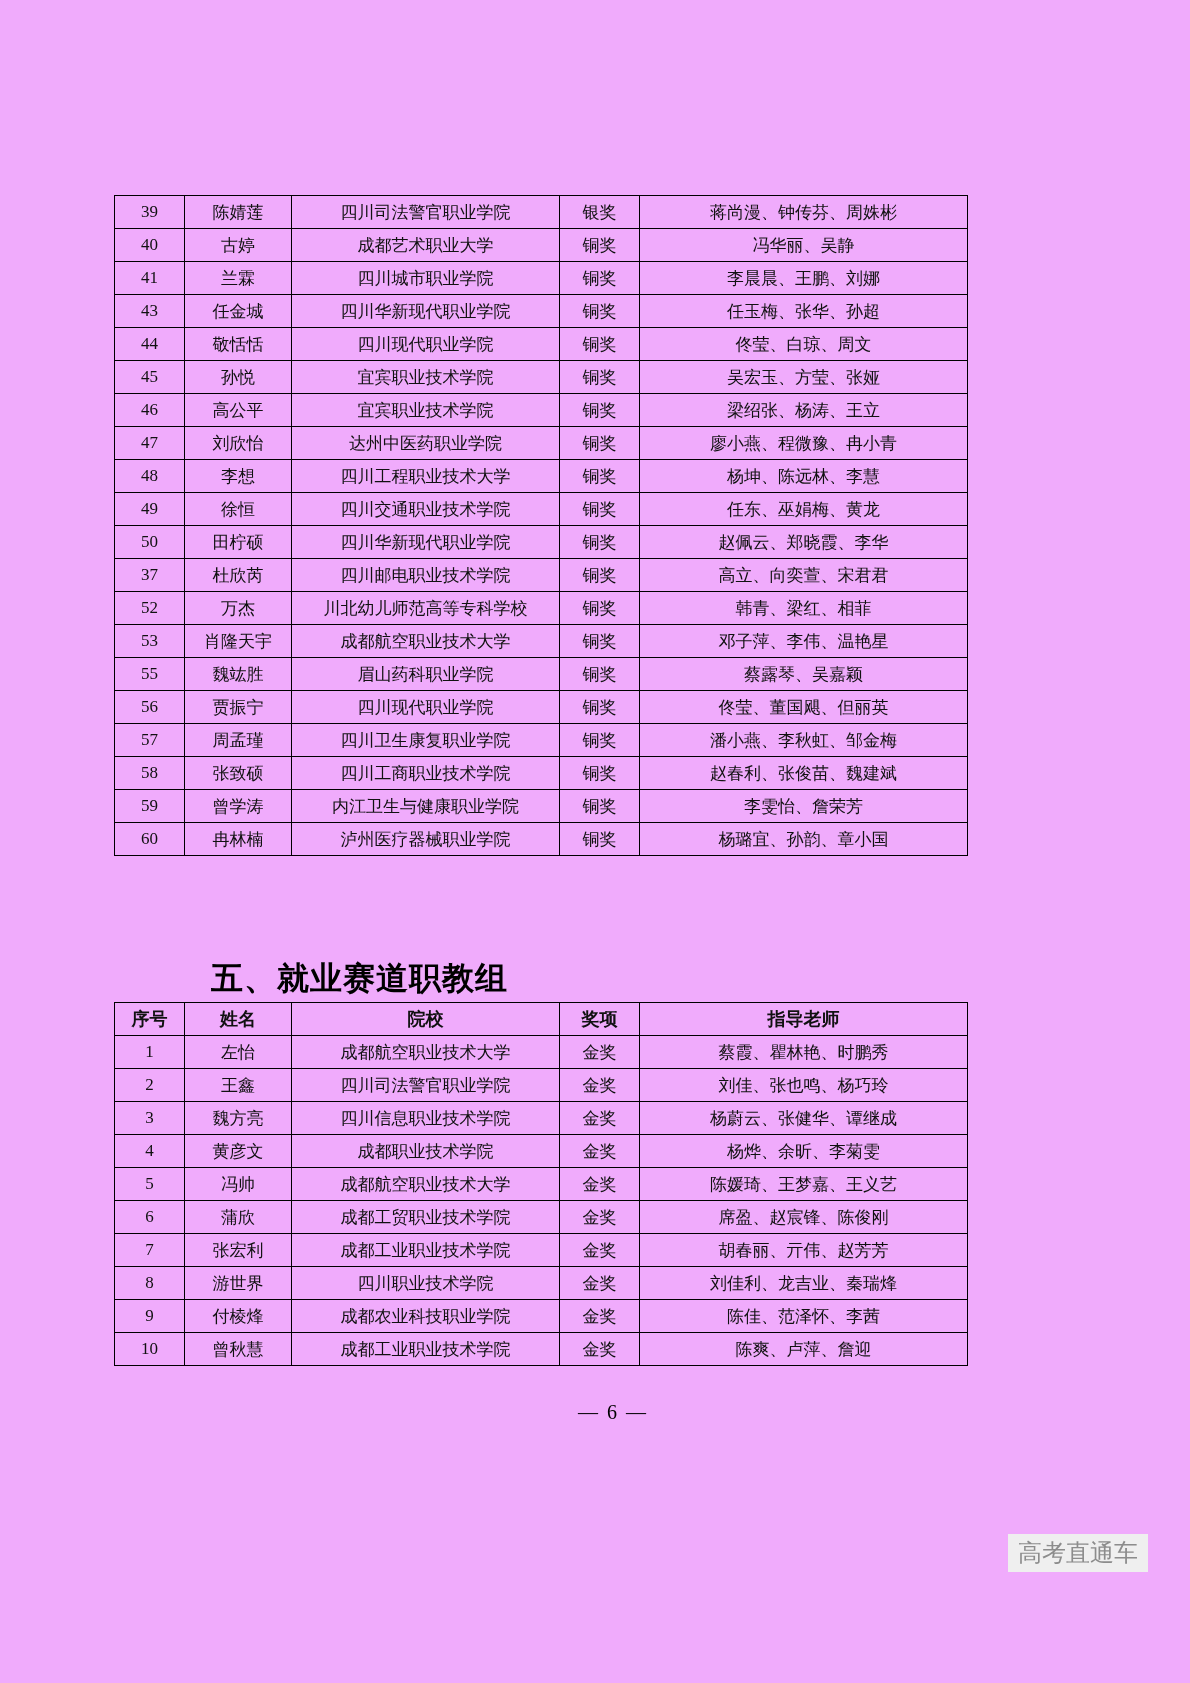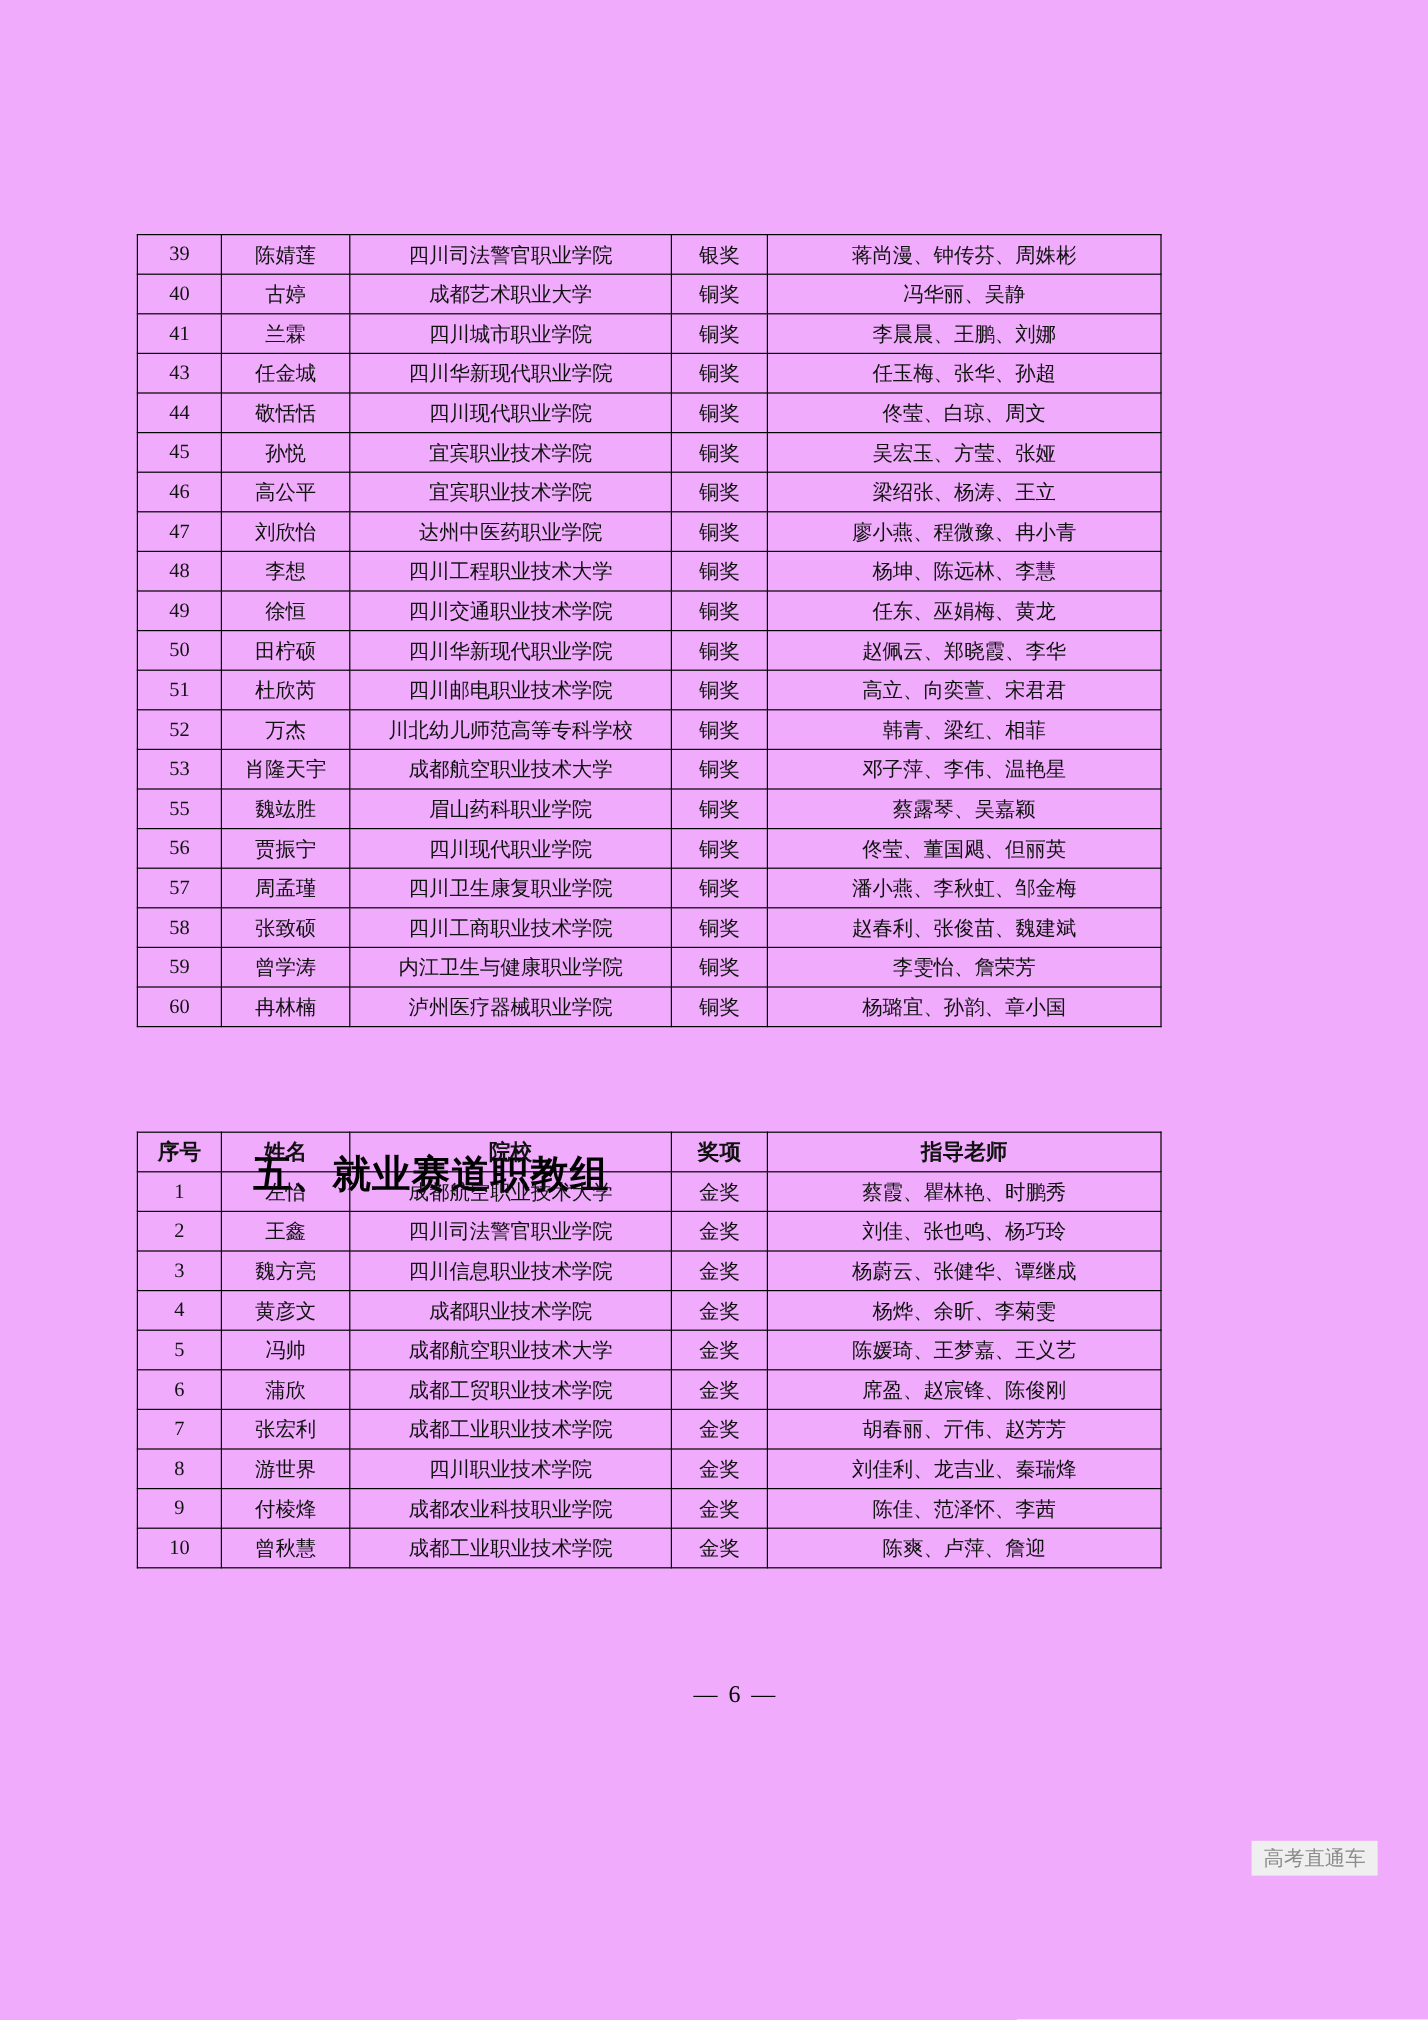--- a/index.html
+++ b/index.html
@@ -19,21 +19,21 @@
   }
   table.award-table {
     position: absolute;
     left: 114px;
     border-collapse: collapse;
     table-layout: fixed;
     width: 853px;
     font-size: 17px;
   }
   table.table1 { top: 195px; }
-  table.table2 { top: 943px; }
+  table.table2 { top: 1002px; }
   table.award-table th,
   table.award-table td {
     border: 1px solid #000000;
     height: 32px;
     padding: 0 4px;
     text-align: center;
     vertical-align: middle;
     overflow: hidden;
     white-space: nowrap;
   }
@@ -59,21 +59,21 @@
     width: 100%;
     text-align: center;
     font-size: 20px;
     color: #000000;
     letter-spacing: 2px;
   }
   .watermark {
     position: absolute;
     top: 1534px;
     right: 78px;
-    font-size: 17px;
+    font-size: 24px;
     color: #8c8c8c;
     background: #efefef;
     padding: 3px 10px;
     font-family: Liberation Mono, monospace;
   }
 </style>
 </head>
 <body>
 
 <div class="page">
@@ -158,21 +158,21 @@
           <td>任东、巫娟梅、黄龙</td>
         </tr>
         <tr>
           <td>50</td>
           <td>田柠硕</td>
           <td>四川华新现代职业学院</td>
           <td>铜奖</td>
           <td>赵佩云、郑晓霞、李华</td>
         </tr>
         <tr>
-          <td>51</td>
+          <td>37</td>
           <td>杜欣芮</td>
           <td>四川邮电职业技术学院</td>
           <td>铜奖</td>
           <td>高立、向奕萱、宋君君</td>
         </tr>
         <tr>
           <td>52</td>
           <td>万杰</td>
           <td>川北幼儿师范高等专科学校</td>
           <td>铜奖</td>

